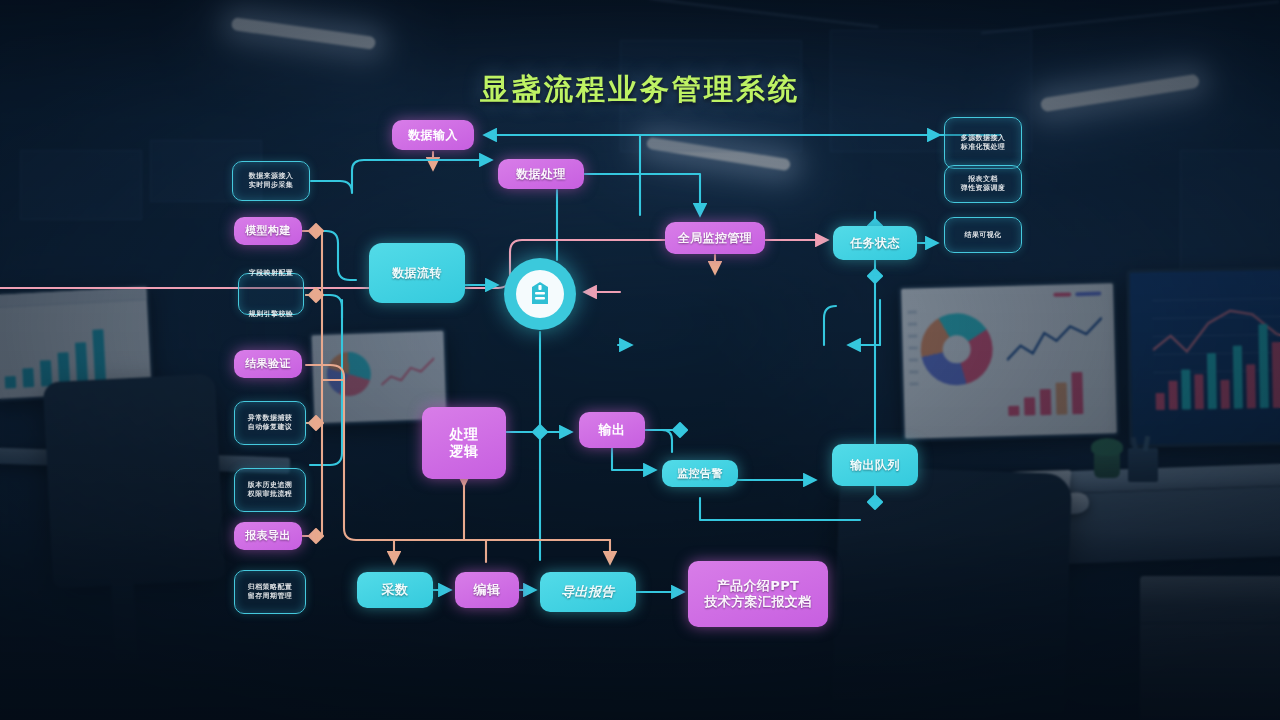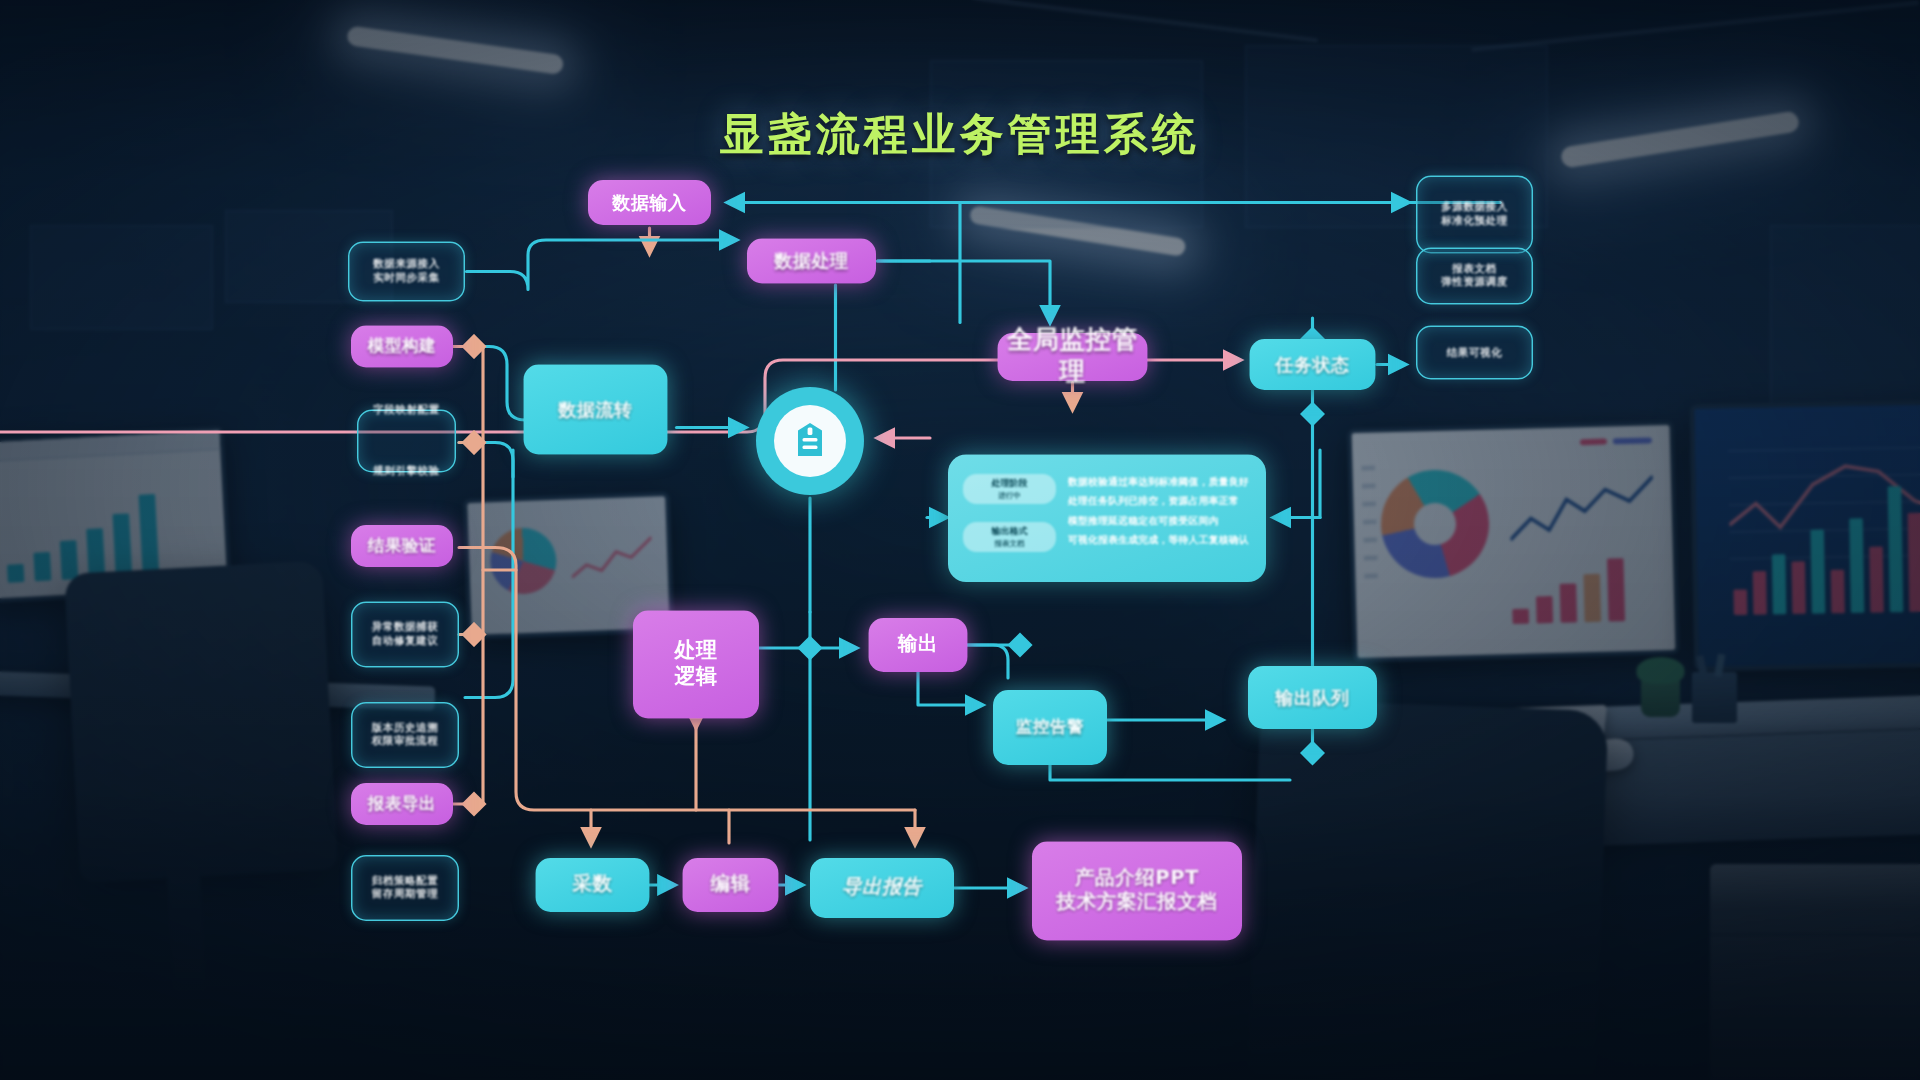--- a/index.html
+++ b/index.html
@@ -370,72 +370,54 @@
       <div class="inner">
         <svg width="24" height="26" viewBox="0 0 24 26">
           <path d="M4 6 L12 1 L20 6 L20 23 L4 23 Z" fill="#2fbfd4"></path>
           <rect x="7" y="11" width="10" height="2.4" rx="1" fill="#ffffff"></rect>
           <rect x="7" y="16" width="10" height="2.4" rx="1" fill="#ffffff"></rect>
           <rect x="10.4" y="4" width="3.2" height="5" rx="1" fill="#ffffff"></rect>
         </svg>
       </div>
     </div>
 
-    <div id="card-detail">
-      <div class="pills">
-        <div class="pill">
-          <span>处理阶段</span>
-          <em>进行中</em>
-        </div>
-        <div class="pill">
-          <span>输出格式</span>
-          <em>报表文档</em>
-        </div>
-      </div>
-      <div class="lines">
-        <span>数据校验通过率达到标准阈值，质量良好</span>
-        <span>处理任务队列已排空，资源占用率正常</span>
-        <span>模型推理延迟稳定在可接受区间内</span>
-        <span>可视化报表生成完成，等待人工复核确认</span>
-      </div>
-    </div>
 
     <div id="node-layer">
         <div class="node n-mag" style="left: 392px; top: 120px; width: 82px; height: 30px; font-size: 12px;">
           <span>数据输入</span>
         </div>
         <div class="node n-mag" style="left: 498px; top: 159px; width: 86px; height: 30px; font-size: 12px;">
           <span class="blur-txt">数据处理</span>
         </div>
-        <div class="node n-mag" style="left: 665px; top: 222px; width: 100px; height: 32px; font-size: 17px;">
+        <div class="node n-mag" style="left: 665px; top: 222px; width: 100px; height: 32px; font-size: 12px;">
           <span class="blur-txt">全局监控管理</span>
         </div>
         <div class="node n-cyan" style="left: 833px; top: 226px; width: 84px; height: 34px; font-size: 12px;">
           <span class="blur-txt">任务状态</span>
         </div>
-        <div class="node n-cyan" style="left: 349px; top: 243px; width: 96px; height: 60px; font-size: 12px;">
+        <div class="node n-cyan" style="left: 369px; top: 243px; width: 96px; height: 60px; font-size: 12px; border-radius: 13px;">
           <span class="blur-txt">数据流转</span>
         </div>
         <div class="node n-mag" style="left: 234px; top: 217px; width: 68px; height: 28px; font-size: 11px;">
           <span class="blur-txt">模型构建</span>
         </div>
         <div class="node n-mag" style="left: 234px; top: 350px; width: 68px; height: 28px; font-size: 11px;">
           <span class="blur-txt">结果验证</span>
         </div>
         <div class="node n-mag" style="left: 234px; top: 522px; width: 68px; height: 28px; font-size: 11px;">
           <span class="blur-txt">报表导出</span>
         </div>
         <div class="node n-mag" style="left: 422px; top: 407px; width: 84px; height: 72px; font-size: 14px;">
           <span>处理</span>
           <span>逻辑</span>
         </div>
         <div class="node n-mag" style="left: 579px; top: 412px; width: 66px; height: 36px; font-size: 13px;">
           <span>输出</span>
         </div>
-        <div class="node n-cyan" style="left: 662px; top: 460px; width: 76px; height: 50px; font-size: 11px;">
+        <div class="node n-cyan" style="left: 662px; top: 460px; width: 76px; height: 27px; font-size: 11px;">
           <span class="blur-txt">监控告警</span>
         </div>
         <div class="node n-cyan" style="left: 832px; top: 444px; width: 86px; height: 42px; font-size: 12px;">
           <span class="blur-txt">输出队列</span>
         </div>
         <div class="node n-cyan" style="left: 357px; top: 572px; width: 76px; height: 36px; font-size: 13px;">
           <span class="blur-txt">采数</span>
         </div>
         <div class="node n-mag" style="left: 455px; top: 572px; width: 64px; height: 36px; font-size: 13px;">
           <span class="blur-txt">编辑</span>

